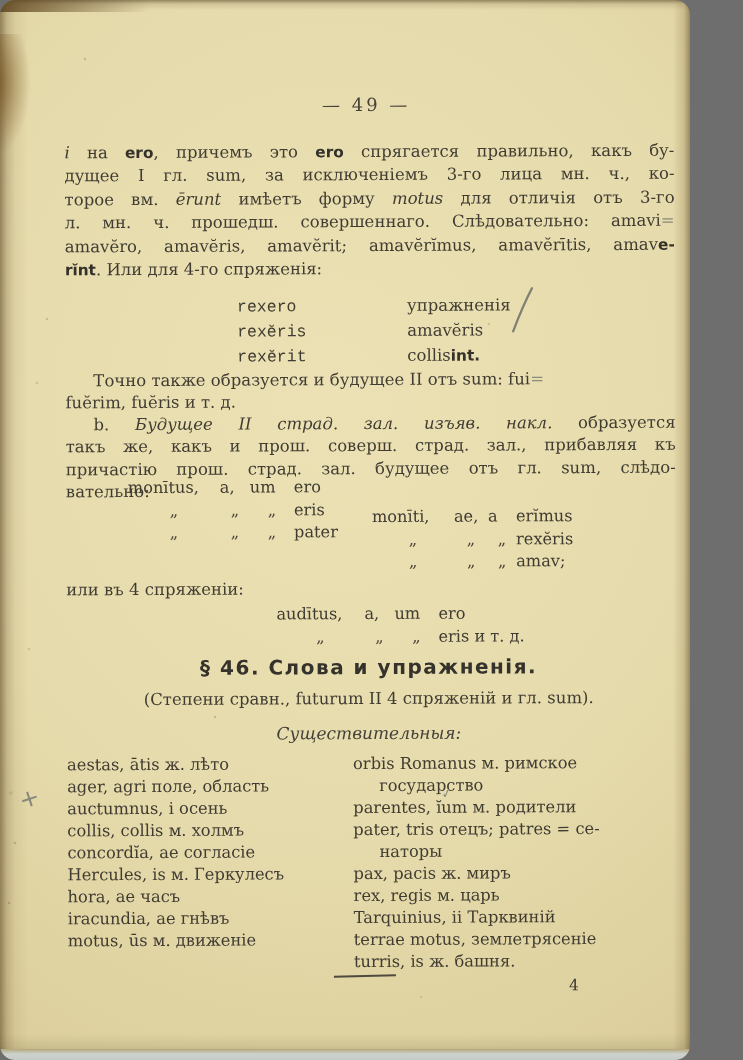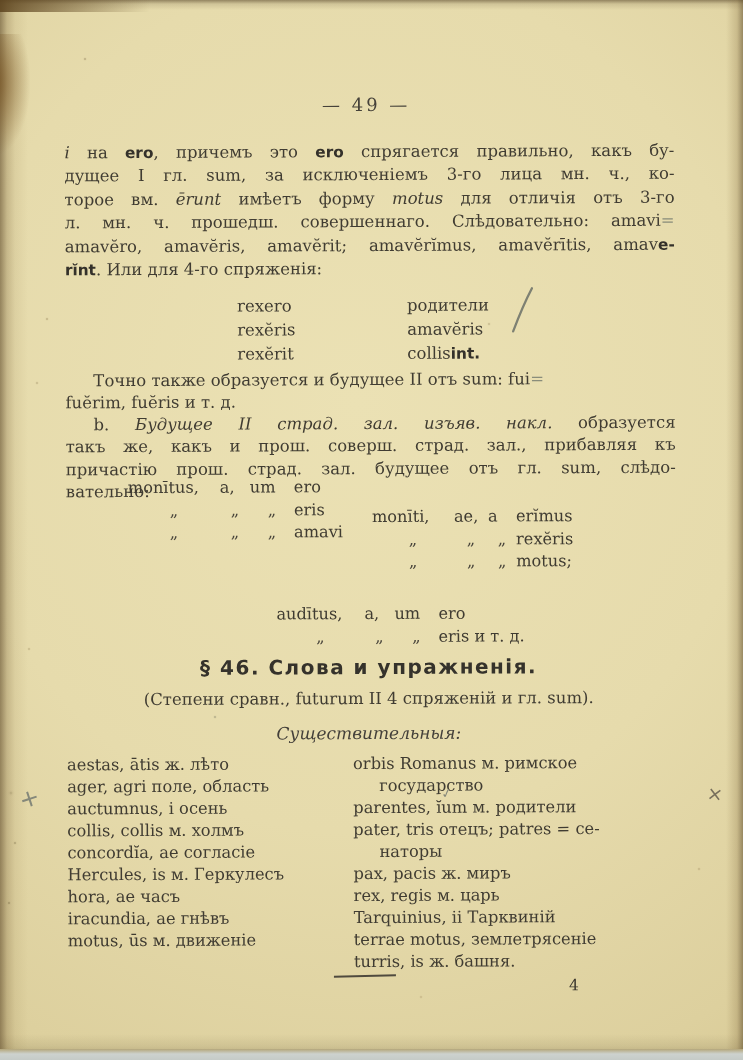--- a/index.html
+++ b/index.html
@@ -1,25 +1,26 @@
 <!DOCTYPE html>
 <html><head>
 <meta charset="utf-8">
 <style>
   html,body{margin:0;padding:0;background:#6e6e6e;}
   .page{
-    position:relative;width:743px;height:1060px;overflow:hidden;
+    position:relative;width:690px;height:1060px;overflow:hidden;
     font-family:"DejaVu Serif","Liberation Serif",serif;
     color:#403c32;
     background:
       linear-gradient(90deg, rgba(97,76,43,.62) 0, rgba(124,100,58,.30) 7px, rgba(150,128,80,.13) 15px, rgba(150,128,80,0) 28px),
       linear-gradient(270deg, rgba(90,72,40,.55) 0, rgba(130,106,62,.26) 6px, rgba(150,128,80,0) 17px),
       linear-gradient(180deg, rgba(80,62,35,.55) 0, rgba(80,62,35,.15) 4px, rgba(80,62,35,0) 10px),
       linear-gradient(0deg, rgba(96,84,52,.38) 0, rgba(96,84,52,.12) 14px, rgba(96,84,52,0) 26px),
       radial-gradient(ellipse 120% 90% at 48% 38%, #ebe1b4 0%, #e6dbac 45%, #ddd09e 75%, #d3c48e 95%, #cbbb83 100%);
+    border-radius: 15px;
   }
   .content{position:absolute;left:0;top:0;width:743px;height:1060px;transform:rotate(-0.25deg);}
   .scan-strip{position:absolute;left:0;right:0;bottom:0;height:11px;
     background:linear-gradient(180deg,#b4a679 0,#cdd2ce 45%,#c5cbc7 100%);}
   .corner-stain{position:absolute;left:-16px;top:34px;width:46px;height:120px;
     background:radial-gradient(ellipse at 25% 40%, rgba(118,82,33,.75), rgba(118,82,33,0) 72%);}
   .top-stain{position:absolute;left:0;top:0;width:150px;height:12px;
     background:linear-gradient(90deg, rgba(92,67,30,.85), rgba(92,67,30,0));}
   .specks{position:absolute;left:0;top:0;width:2px;height:2px;border-radius:50%;background:transparent;
     box-shadow:
@@ -33,21 +34,21 @@
     font-size:18px;letter-spacing:3px;color:#46423a;}
   .para{position:absolute;left:66px;width:610px;font-size:16.5px;}
   .jline{text-align:justify;text-align-last:justify;line-height:23.4px;height:23.4px;white-space:nowrap_off;}
   .jline.lastline{text-align-last:left;}
   .tight .jline{line-height:22.4px;height:22.4px;}
   .ind{text-indent:28px;}
   .st-i{font-style:italic;}
   .st-b{font-family:"DejaVu Sans","Liberation Sans",sans-serif;font-weight:bold;font-size:.93em;color:#34312a;}
   .st-p{color:#8a8d7b;}
   .rex{position:absolute;left:238px;top:294px;font-size:16.5px;line-height:24px;}
-  .rex .rc1{display:inline-block;width:170px;}
+  .rex .rc1{display:inline-block;width:170px;font-family:Liberation Mono, monospace;}
   .mgrid{position:absolute;display:grid;grid-auto-rows:22.5px;font-size:16.2px;line-height:22.5px;}
   .mgrid .dit{text-align:center;color:#4a463c;}
   .simple-line{position:absolute;left:66px;font-size:16.5px;line-height:22px;}
   .heading{position:absolute;left:0;top:655px;width:736px;text-align:center;
     font-family:"DejaVu Sans","Liberation Sans",sans-serif;font-weight:bold;
     font-size:20px;letter-spacing:1.5px;color:#35322b;}
   .subtitle{position:absolute;left:0;top:689px;width:736px;text-align:center;font-size:16.5px;}
   .nouns-label{position:absolute;left:0;top:723px;width:736px;text-align:center;
     font-style:italic;font-size:17px;color:#44403a;}
   .vocab{position:absolute;top:753px;font-size:16.3px;}
@@ -72,21 +73,21 @@
     <div class="para" style="top:140px">
       <div class="jline"><span class="st-i">i</span><span> на </span><span class="st-b">ero</span><span>, причемъ это </span><span class="st-b">ero</span><span> спрягается правильно, какъ бу-</span></div>
       <div class="jline"><span>дущее I гл. sum, за исключеніемъ 3-го лица мн. ч., ко-</span></div>
       <div class="jline"><span>торое вм. </span><span class="st-i">ērunt</span><span> имѣетъ форму </span><span class="st-i">motus</span><span> для отличія отъ 3-го</span></div>
       <div class="jline"><span>л. мн. ч. прошедш. совершеннаго. Слѣдовательно: amavi</span><span class="st-p">=</span></div>
       <div class="jline"><span>amavĕro, amavĕris, amavĕrit; amavĕrĭmus, amavĕrītis, amav</span><span class="st-b">e-</span></div>
       <div class="jline lastline"><span class="st-b">rĭnt</span><span>. Или для 4-го спряженія:</span></div>
     </div>
 
     <div class="rex">
-      <div><span class="rc1">rexero</span><span>родители</span></div>
+      <div><span class="rc1">rexero</span><span>упражненія</span></div>
       <div><span class="rc1">rexĕris</span><span>amavĕris</span></div>
       <div><span class="rc1">rexĕrit</span><span><span>collis</span><span class="st-b">int.</span></span></div>
     </div>
 
     <div class="para tight" style="top:369px">
       <div class="jline lastline ind"><span>Точно также образуется и будущее II отъ sum: fui</span><span class="st-p">=</span></div>
       <div class="jline lastline"><span>fuĕrim, fuĕris и т. д.</span></div>
     </div>
 
     <div class="para tight" style="top:413px">
@@ -101,38 +102,39 @@
         <span>a,</span>
         <span>um</span>
         <span>ero</span>
       <span class="dit">„</span>
         <span class="dit">„</span>
         <span class="dit">„</span>
         <span>eris</span>
       <span class="dit">„</span>
         <span class="dit">„</span>
         <span class="dit">„</span>
-        <span>amavi</span>
+        <span>pater</span>
     </div>
 
     <div class="mgrid" style="left:372px;top:506px;grid-template-columns:82px 34px 28px auto">
       <span>monīti,</span>
         <span>ae,</span>
         <span>a</span>
         <span>erĭmus</span>
       <span class="dit">„</span>
         <span class="dit">„</span>
         <span class="dit">„</span>
         <span>rexĕris</span>
       <span class="dit">„</span>
         <span class="dit">„</span>
         <span class="dit">„</span>
-        <span>motus;</span>
+        <span>amav;</span>
     </div>
 
+    <div class="simple-line" style="top:578px">или въ 4 спряженіи:</div>
 
     <div class="mgrid" style="left:276px;top:603px;grid-template-columns:88px 30px 44px auto;grid-auto-rows:23px">
       <span>audītus,</span>
         <span>a,</span>
         <span>um</span>
         <span>ero</span>
       <span class="dit">„</span>
         <span class="dit">„</span>
         <span class="dit">„</span>
         <span>eris и т. д.</span>

